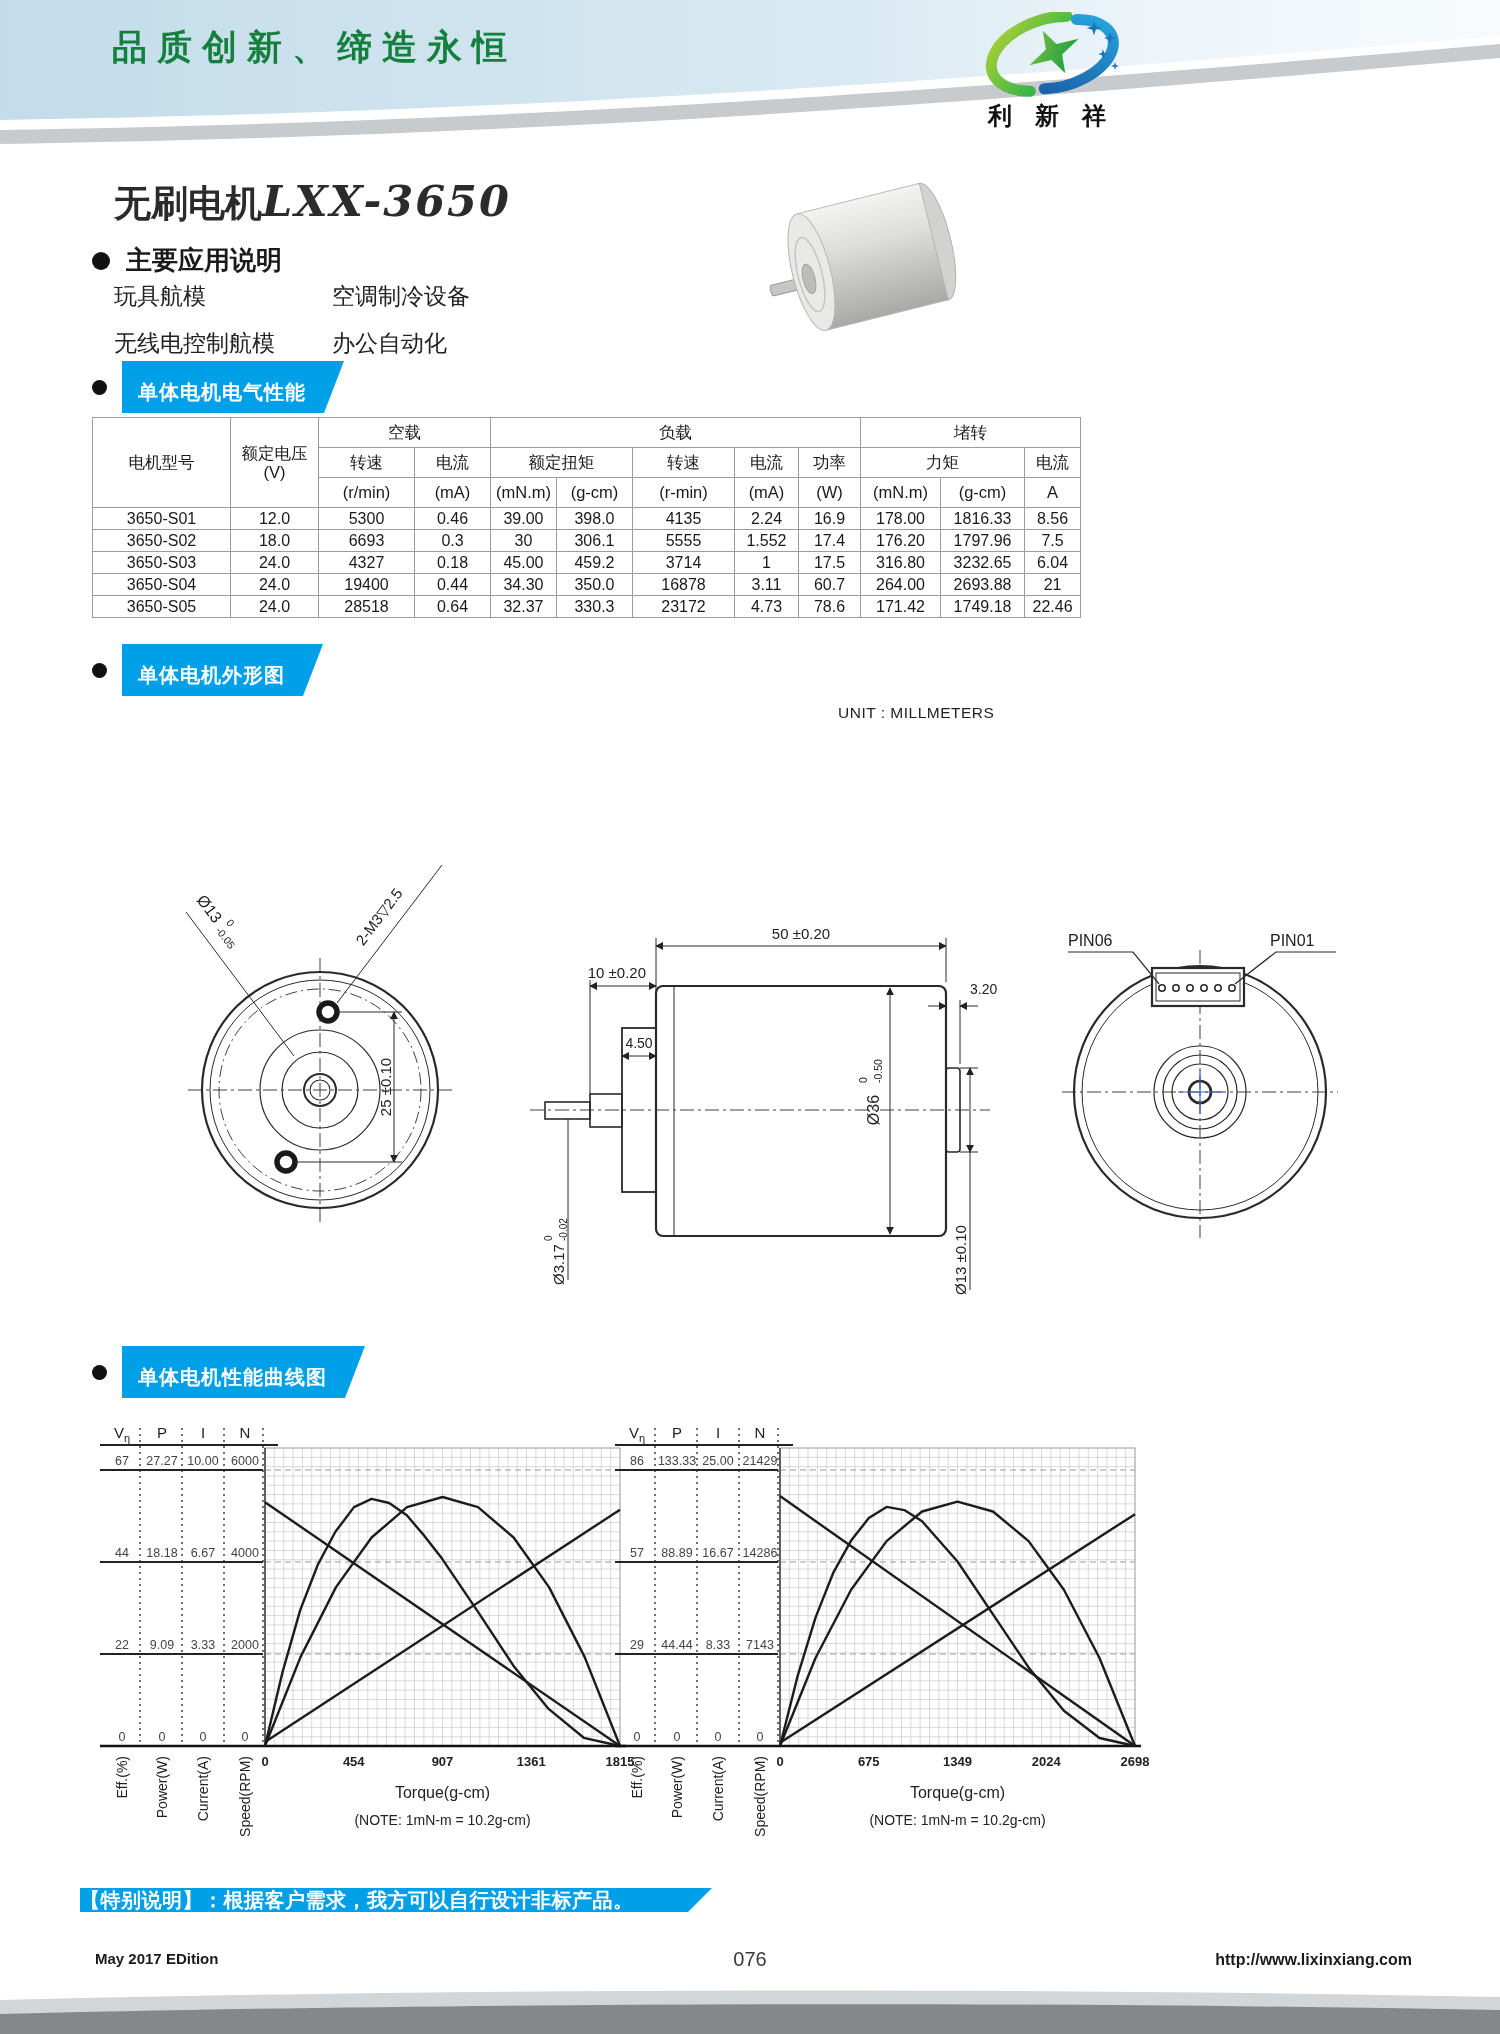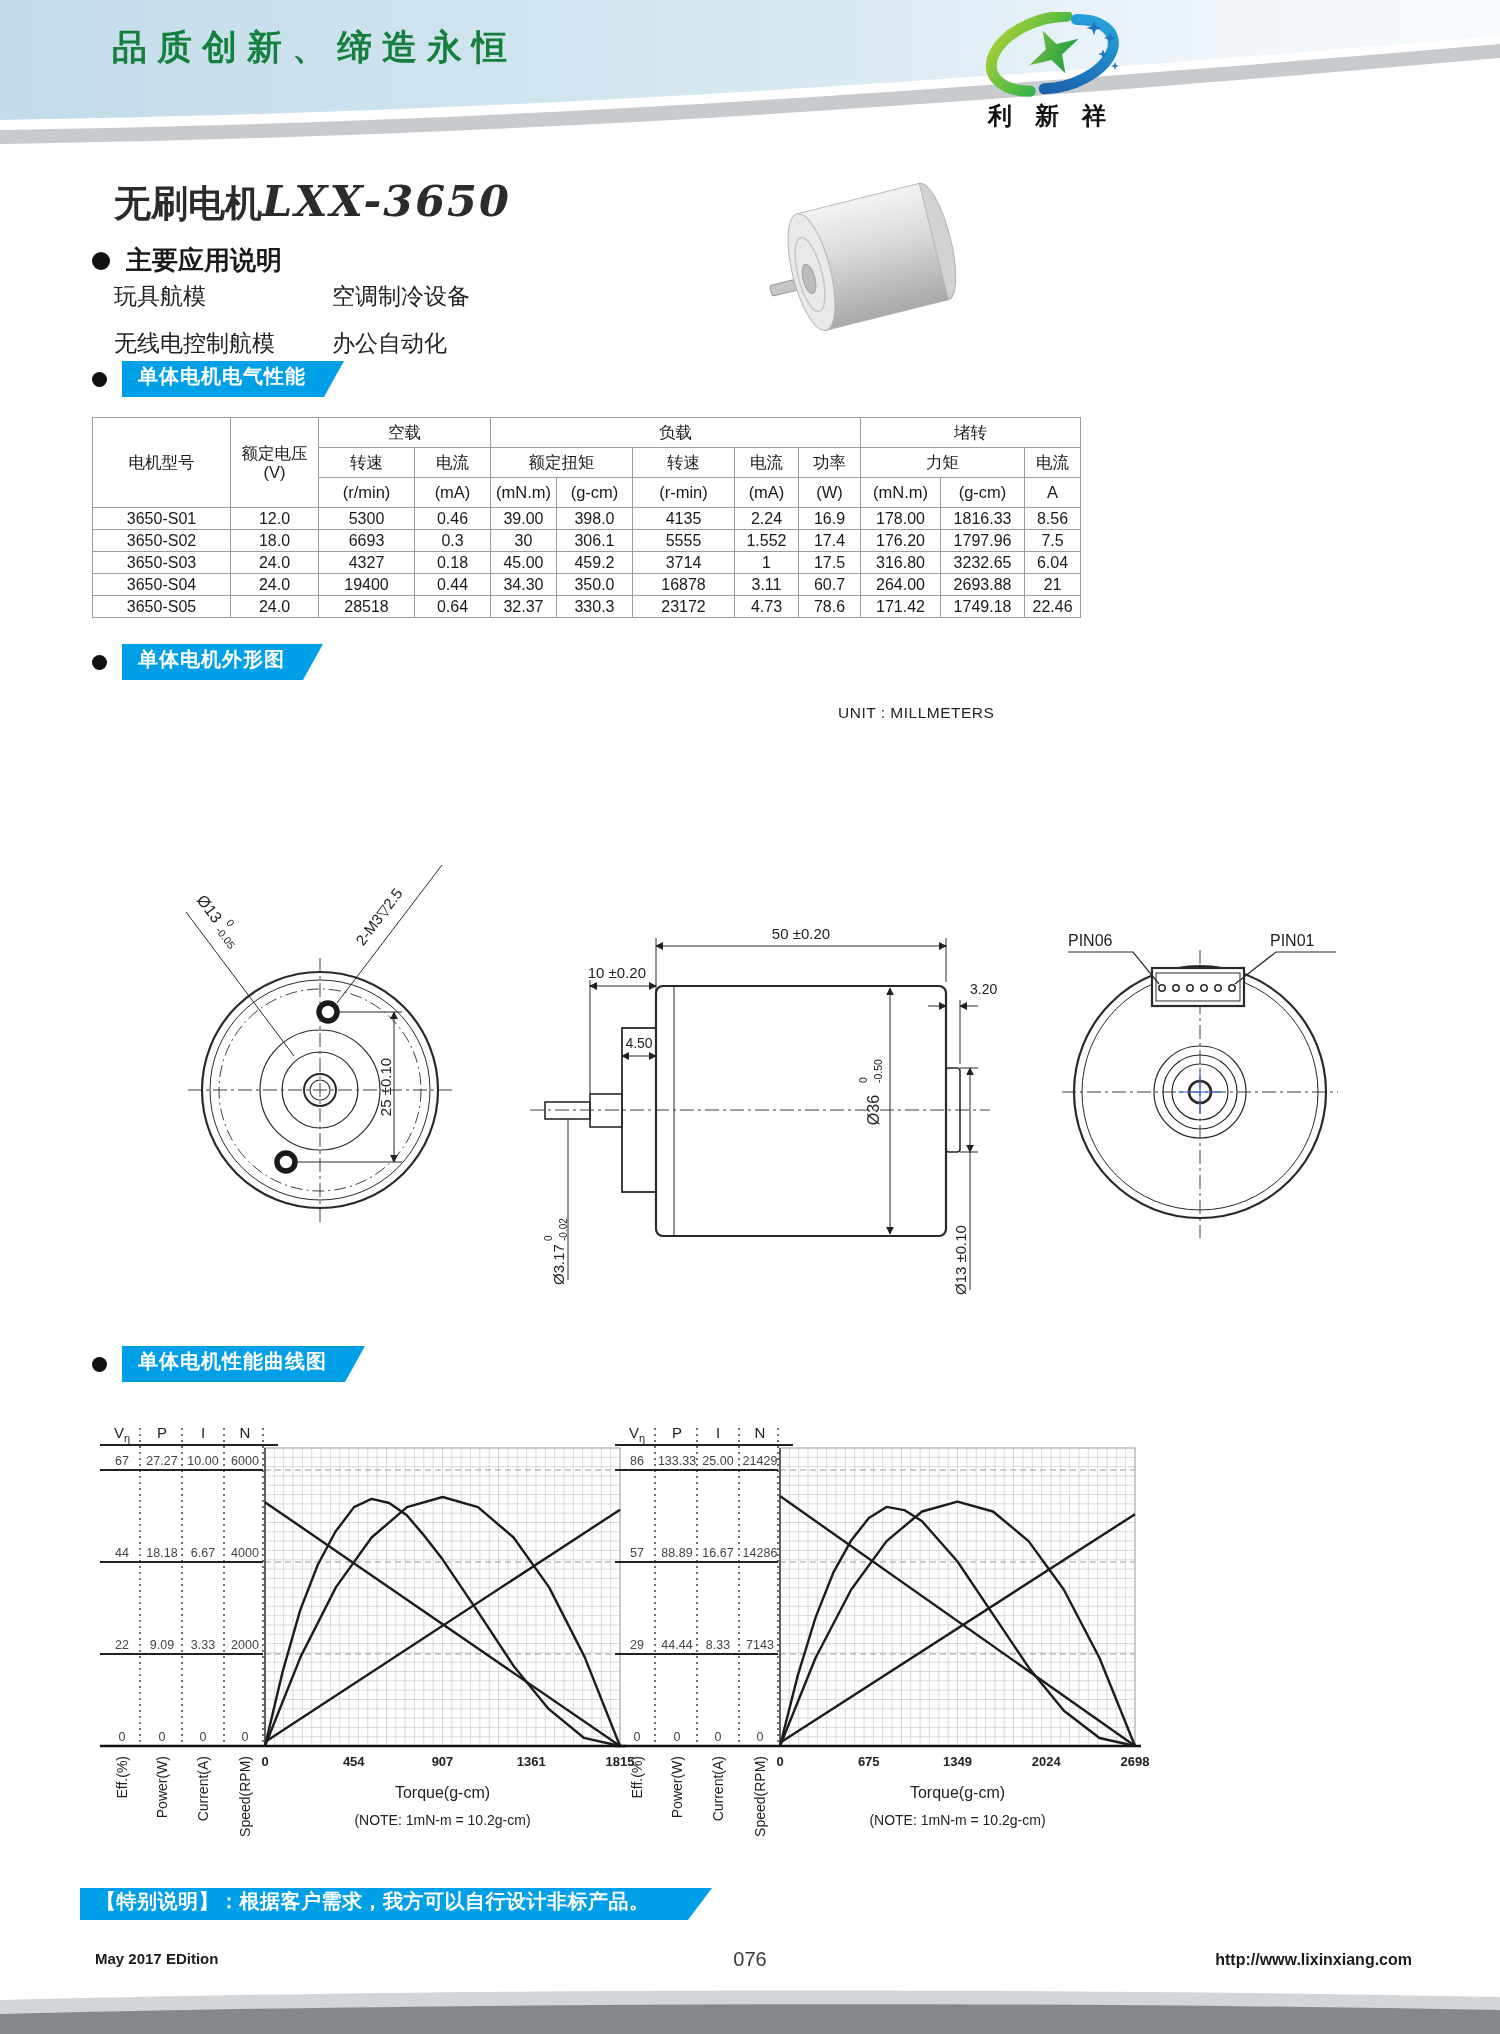--- a/index.html
+++ b/index.html
@@ -18,35 +18,35 @@
   
   .heading-row{left:92px;top:243px;display:flex;align-items:center;gap:16px;}
   .heading-dot{width:18px;height:18px;border-radius:50%;background:#111;}
   .heading-txt{font-size:26px;font-weight:bold;color:#1a1a1a;}
   #apps{left:114px;top:281px;display:grid;grid-template-columns:218px auto;
         row-gap:16px;font-size:23px;color:#222;}
   
   .ribbon{display:flex;align-items:center;gap:15px;}
   .ribbon .dot{width:15px;height:15px;border-radius:50%;background:#111;flex:none;}
   .ribbon .tab{background:#00a0e9;color:#fff;font-weight:bold;font-size:20px;letter-spacing:1px;
-               padding:2px 38px 7px 16px;clip-path:polygon(0 0,100% 0,calc(100% - 20px) 100%,0 100%);}
+               padding:18px 38px 7px 16px;clip-path:polygon(0 0,100% 0,calc(100% - 20px) 100%,0 100%);}
   
   #spec{left:92px;top:417px;width:988px;border-collapse:collapse;table-layout:fixed;
         border:1px solid #8a8a8a;}
   #spec th,#spec td{border:1px solid #9c9c9c;text-align:center;vertical-align:middle;
         font-weight:normal;color:#1a1a1a;padding:0;}
   #spec thead tr{height:30px;}
   #spec thead th{font-size:16.5px;}
   #spec tbody tr{height:22px;}
   #spec tbody td{font-size:16px;}
   .vcell{line-height:1.1;}
   
-  #special-note{left:80px;top:1888px;width:632px;height:32px;background:#00a0e9;
+  #special-note{left:80px;top:1888px;width:632px;height:24px;background:#00a0e9;
       clip-path:polygon(0 0,100% 0,calc(100% - 24px) 100%,0 100%);
-      display:flex;align-items:flex-start;padding-left:16px;box-sizing:border-box;
+      display:flex;align-items:center;box-sizing:border-box;
       color:#fff;font-weight:bold;font-size:20px;letter-spacing:.5px;}
   
   #footer-edition{left:95px;top:1950px;font-size:15px;font-weight:bold;}
   #footer-page{left:700px;top:1948px;width:100px;text-align:center;font-size:20px;color:#3a3a3a;}
   #footer-site{right:88px;top:1951px;font-size:16px;font-weight:bold;}
   svg text{font-family:"Liberation Sans",sans-serif;}
 </style>
 </head>
 <body>
 

